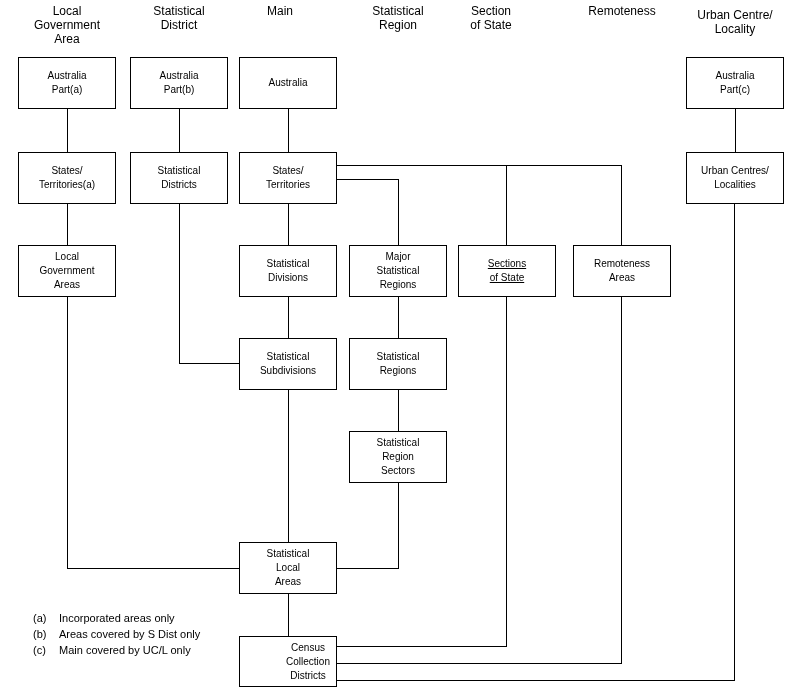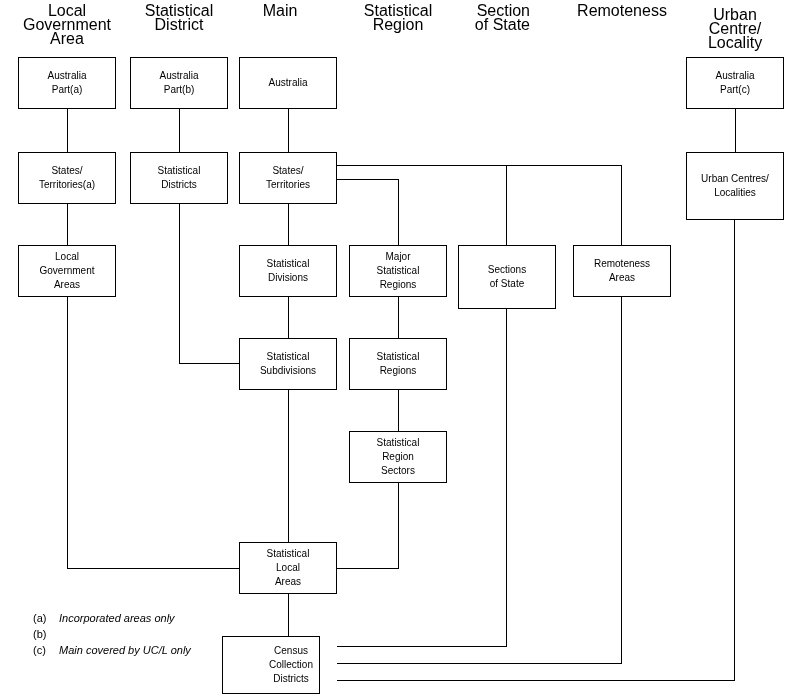--- a/index.html
+++ b/index.html
@@ -11,21 +11,21 @@
     position: relative;
     width: 794px;
     height: 696px;
     background: #ffffff;
     font-family: "Liberation Sans", sans-serif;
     overflow: hidden;
   }
   .col-header {
     position: absolute;
     text-align: center;
-    font-size: 16px;
+    font-size: 12px;
     line-height: 14px;
     color: #000000;
     white-space: pre-line;
   }
   .node {
     position: absolute;
     box-sizing: border-box;
     border: 1px solid #000000;
     background: #ffffff;
     display: flex;
@@ -49,21 +49,21 @@
   .legend {
     position: absolute;
     left: 33px;
     top: 610px;
     font-size: 11px;
     line-height: 16px;
     color: #000000;
   }
   .legend-row { display: flex; }
   .legend-mark { width: 26px; flex: none; }
-  .legend-text { white-space: nowrap; font-style: italic; }
+  .legend-text { white-space: nowrap; }
 </style>
 </head>
 <body>
 
 <div id="canvas">
 
   <svg id="links" viewBox="0 0 794 696" xmlns="http://www.w3.org/2000/svg">
       <polyline points="67,109 67,152" fill="none" stroke="#000000" stroke-width="1" shape-rendering="crispEdges"></polyline>
       <polyline points="179,109 179,152" fill="none" stroke="#000000" stroke-width="1" shape-rendering="crispEdges"></polyline>
       <polyline points="288,109 288,152" fill="none" stroke="#000000" stroke-width="1" shape-rendering="crispEdges"></polyline>
@@ -87,76 +87,77 @@
     </svg>
 
   <div id="headers-layer">
       <div class="col-header" style="left: 18px; top: 4px; width: 98px;">Local Government
 Area</div>
       <div class="col-header" style="left: 130px; top: 4px; width: 98px;">Statistical
 District</div>
       <div class="col-header" style="left: 231px; top: 4px; width: 98px;">Main</div>
       <div class="col-header" style="left: 349px; top: 4px; width: 98px;">Statistical
 Region</div>
-      <div class="col-header" style="left: 432px; top: 4px; width: 98px; text-align: right;">Section
+      <div class="col-header" style="left: 442px; top: 4px; width: 98px;">Section
 of State</div>
       <div class="col-header" style="left: 573px; top: 4px; width: 98px;">Remoteness</div>
       <div class="col-header" style="left: 686px; top: 8px; width: 98px;">Urban Centre/
 Locality</div>
     </div>
   <div id="nodes-layer">
       <div class="node" style="left: 18px; top: 57px; width: 98px; height: 52px;">Australia
 Part(a)</div>
       <div class="node" style="left: 130px; top: 57px; width: 98px; height: 52px;">Australia
 Part(b)</div>
       <div class="node" style="left: 239px; top: 57px; width: 98px; height: 52px;">Australia</div>
       <div class="node" style="left: 686px; top: 57px; width: 98px; height: 52px;">Australia
 Part(c)</div>
       <div class="node" style="left: 18px; top: 152px; width: 98px; height: 52px;">States/
 Territories(a)</div>
       <div class="node" style="left: 130px; top: 152px; width: 98px; height: 52px;">Statistical
 Districts</div>
       <div class="node" style="left: 239px; top: 152px; width: 98px; height: 52px;">States/
 Territories</div>
-      <div class="node" style="left: 686px; top: 152px; width: 98px; height: 68px;">Urban Centres/
+      <div class="node" style="left: 686px; top: 152px; width: 98px; height: 52px;">Urban Centres/
 Localities</div>
       <div class="node" style="left: 18px; top: 245px; width: 98px; height: 52px;">Local
 Government
 Areas</div>
       <div class="node" style="left: 239px; top: 245px; width: 98px; height: 52px;">Statistical
 Divisions</div>
       <div class="node" style="left: 349px; top: 245px; width: 98px; height: 52px;">Major
 Statistical
 Regions</div>
-      <div class="node" style="left: 458px; top: 245px; width: 98px; height: 64px;">Sections
+      <div class="node" style="left: 458px; top: 245px; width: 98px; height: 52px; text-decoration: underline;">Sections
 of State</div>
       <div class="node" style="left: 573px; top: 245px; width: 98px; height: 52px;">Remoteness
 Areas</div>
       <div class="node" style="left: 239px; top: 338px; width: 98px; height: 52px;">Statistical
 Subdivisions</div>
       <div class="node" style="left: 349px; top: 338px; width: 98px; height: 52px;">Statistical
 Regions</div>
       <div class="node" style="left: 349px; top: 431px; width: 98px; height: 52px;">Statistical
 Region
 Sectors</div>
       <div class="node" style="left: 239px; top: 542px; width: 98px; height: 52px;">Statistical
 Local
 Areas</div>
-      <div class="node" style="left: 222px; top: 636px; width: 98px; height: 58px; padding-left: 40px;">Census
+      <div class="node" style="left: 239px; top: 636px; width: 98px; height: 51px; padding-left: 40px;">Census
 Collection
 Districts</div>
     </div>
 
   <div class="legend">
       <div class="legend-row">
         <span class="legend-mark">(a)</span>
         <span class="legend-text">Incorporated areas only</span>
       </div>
       <div class="legend-row">
         <span class="legend-mark">(b)</span>
+        <span class="legend-text">Areas covered by S Dist only</span>
       </div>
       <div class="legend-row">
         <span class="legend-mark">(c)</span>
         <span class="legend-text">Main covered by UC/L only</span>
       </div>
     </div>
 
 </div>
 
 </body></html>

